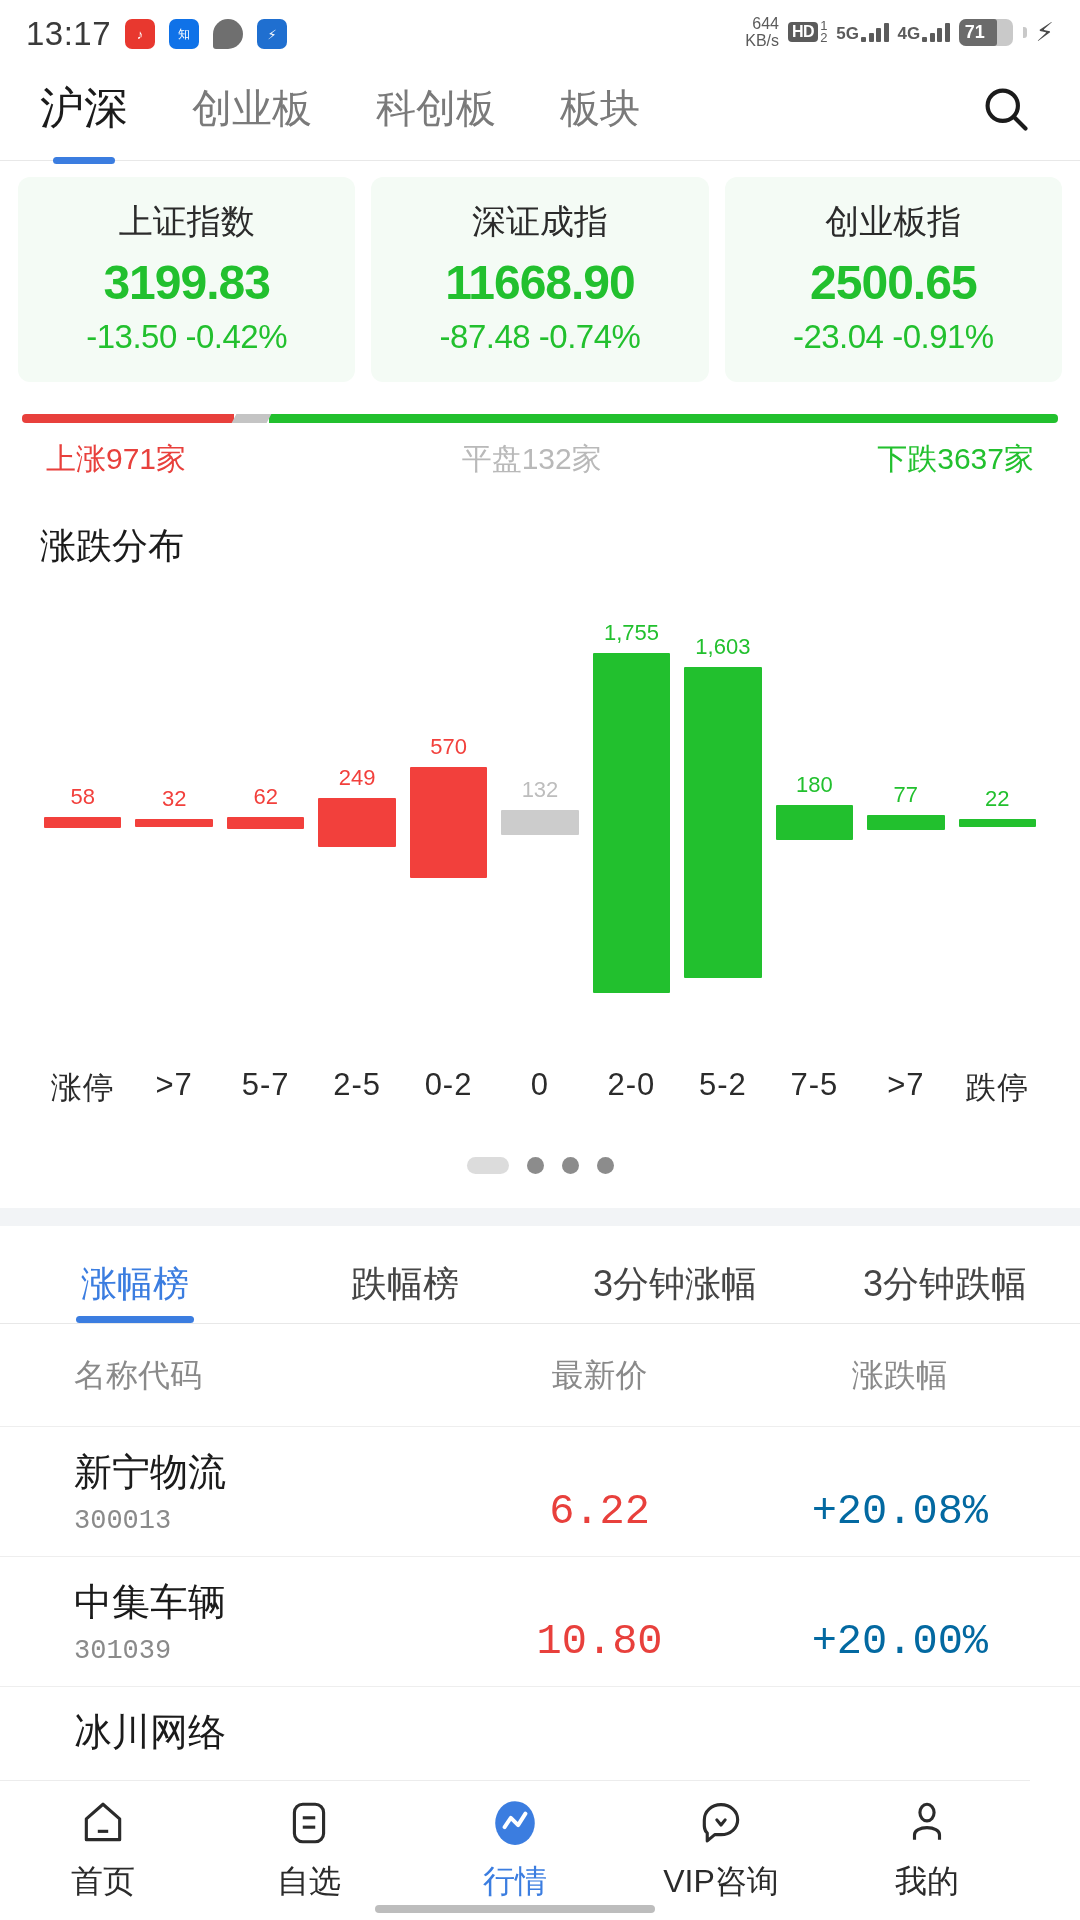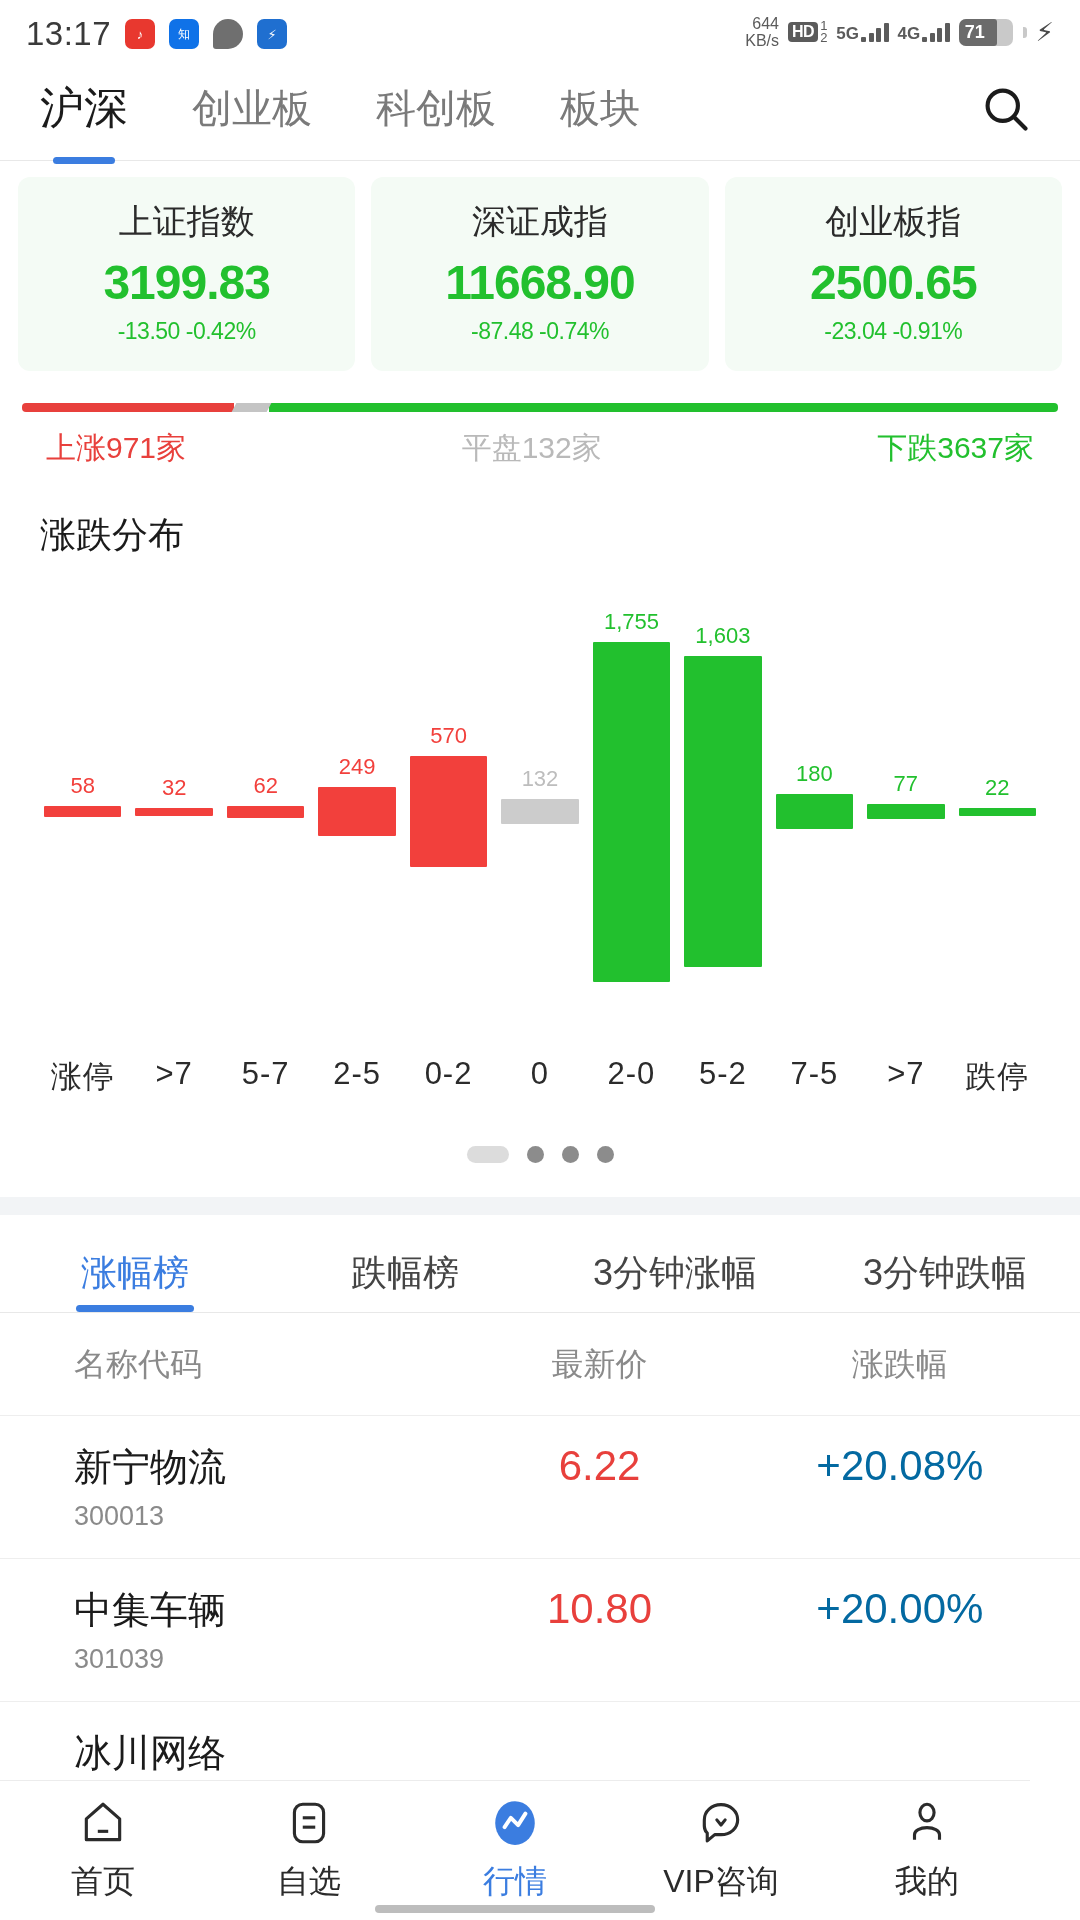--- a/index.html
+++ b/index.html
@@ -57,21 +57,21 @@
   }
   .searchicon { position:absolute; right:48px; top:50%; transform:translateY(-50%); }
   .divider-line { height:1px; background:#e8e8e8; }
 
   
   .cards { display:flex; gap:16px; padding:16px 18px 10px; }
   .card { flex:1; background:#f4fbf5; border-radius:12px; padding:22px 0 26px;
           text-align:center; }
   .card-name { font-size:34px; color:#2b2b2b; margin-bottom:10px; }
   .card-val  { font-size:48px; font-weight:bold; letter-spacing:-1px; }
-  .card-sub  { font-size:23px; margin-top:8px; letter-spacing:-.5px; }
+  .card-sub  { font-size:33px; margin-top:8px; letter-spacing:-.5px; }
 
   
   .adbar-wrap { padding:22px 22px 0; }
   .adbar { position:relative; height:9px; display:flex; align-items:center; }
   .ad-up   { height:9px; background:#e8403c; border-radius:4px 0 0 4px; }
   .ad-flat { height:9px; background:#c4c4c4; transform:skewX(-28deg); }
   .ad-down { height:9px; background:#22c02e; border-radius:0 4px 4px 0; flex:1; }
   .ad-labels { display:flex; justify-content:space-between;
                padding:16px 24px 0; font-size:30px; }
   .ad-l-up{color:#e8403c;} .ad-l-flat{color:#b9b9b9;} .ad-l-down{color:#22c02e;}
@@ -105,22 +105,22 @@
     content:""; position:absolute; left:50%; transform:translateX(-50%);
     bottom:0; width:118px; height:7px; background:#3b7de0; border-radius:4px;
   }
 
   
   .thead { display:flex; align-items:center; padding:30px 0 28px; }
   .th { font-size:32px; color:#8a8a8a; }
   .th-name { flex:1.25; padding-left:74px; }
   .th-price{ flex:1; text-align:center; }
   .th-chg  { flex:1; text-align:center; padding-right:30px; }
-  .trow { display:flex; align-items:flex-start; padding:26px 0;
-          border-top:1px solid #eeeeee; }
+  .trow { display:flex; align-items:flex-end; padding:20px 0;
+          border-top:1px solid #eeeeee;font-family:Liberation Mono, monospace; }
   .td-name { flex:1.25; padding-left:74px; }
   .st-name { font-size:38px; color:#1b1b1b; }
   .st-code { font-size:27px; color:#8a8a8a; margin-top:8px; }
   .td-price{ flex:1; text-align:center; font-size:42px; color:#e8403c; }
   .td-chg  { flex:1; text-align:center; font-size:42px; color:#0369a1;
              padding-right:30px; }
 
   
   .bottomnav { position:absolute; left:0; bottom:0; width:1030px; height:140px;
                background:#fff; border-top:1px solid #ececec;

